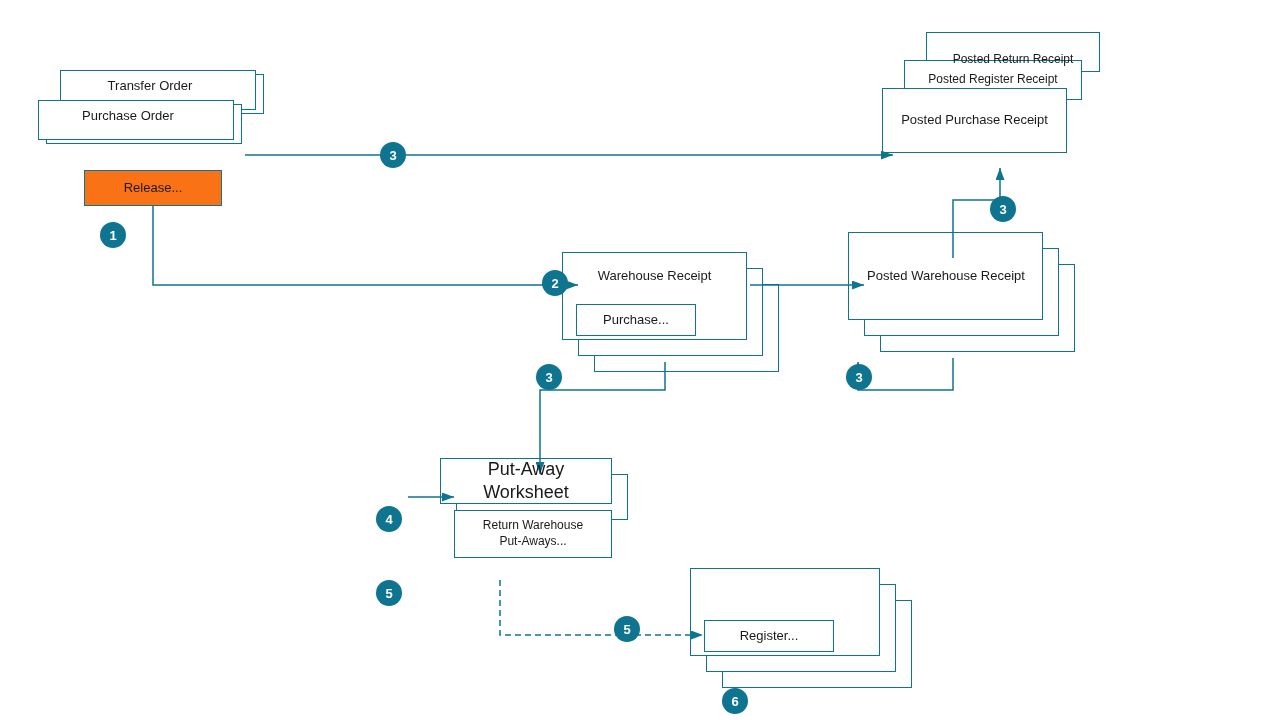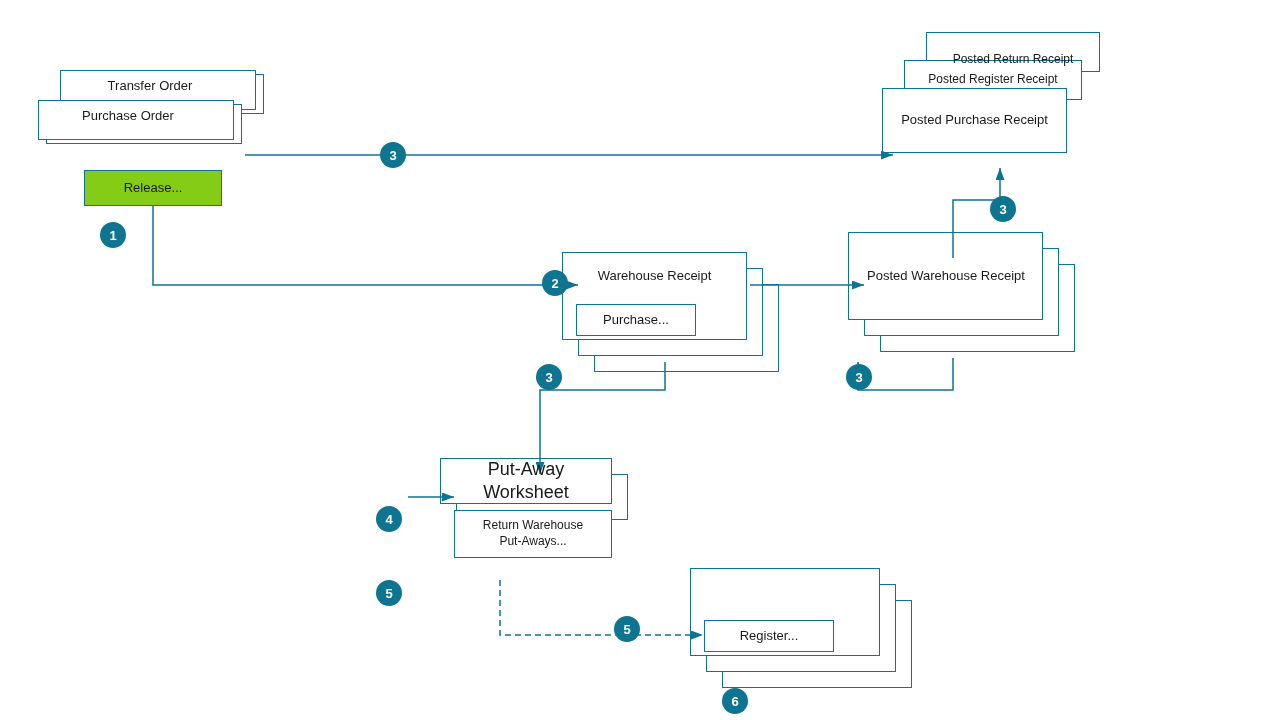--- a/index.html
+++ b/index.html
@@ -14,21 +14,21 @@
       position: relative;
     }
     .diagram-container {
       position: relative;
       width: 1280px;
       height: 720px;
     }
     .box {
       position: absolute;
       border: 1.5px solid #0e7490;
-      background: #84cc16;
+      background: #f97316;
       display: flex;
       align-items: center;
       justify-content: center;
       text-align: center;
       padding: 4px 8px;
       line-height: 1.3;
     }
     .box-stacked {
       position: absolute;
     }

